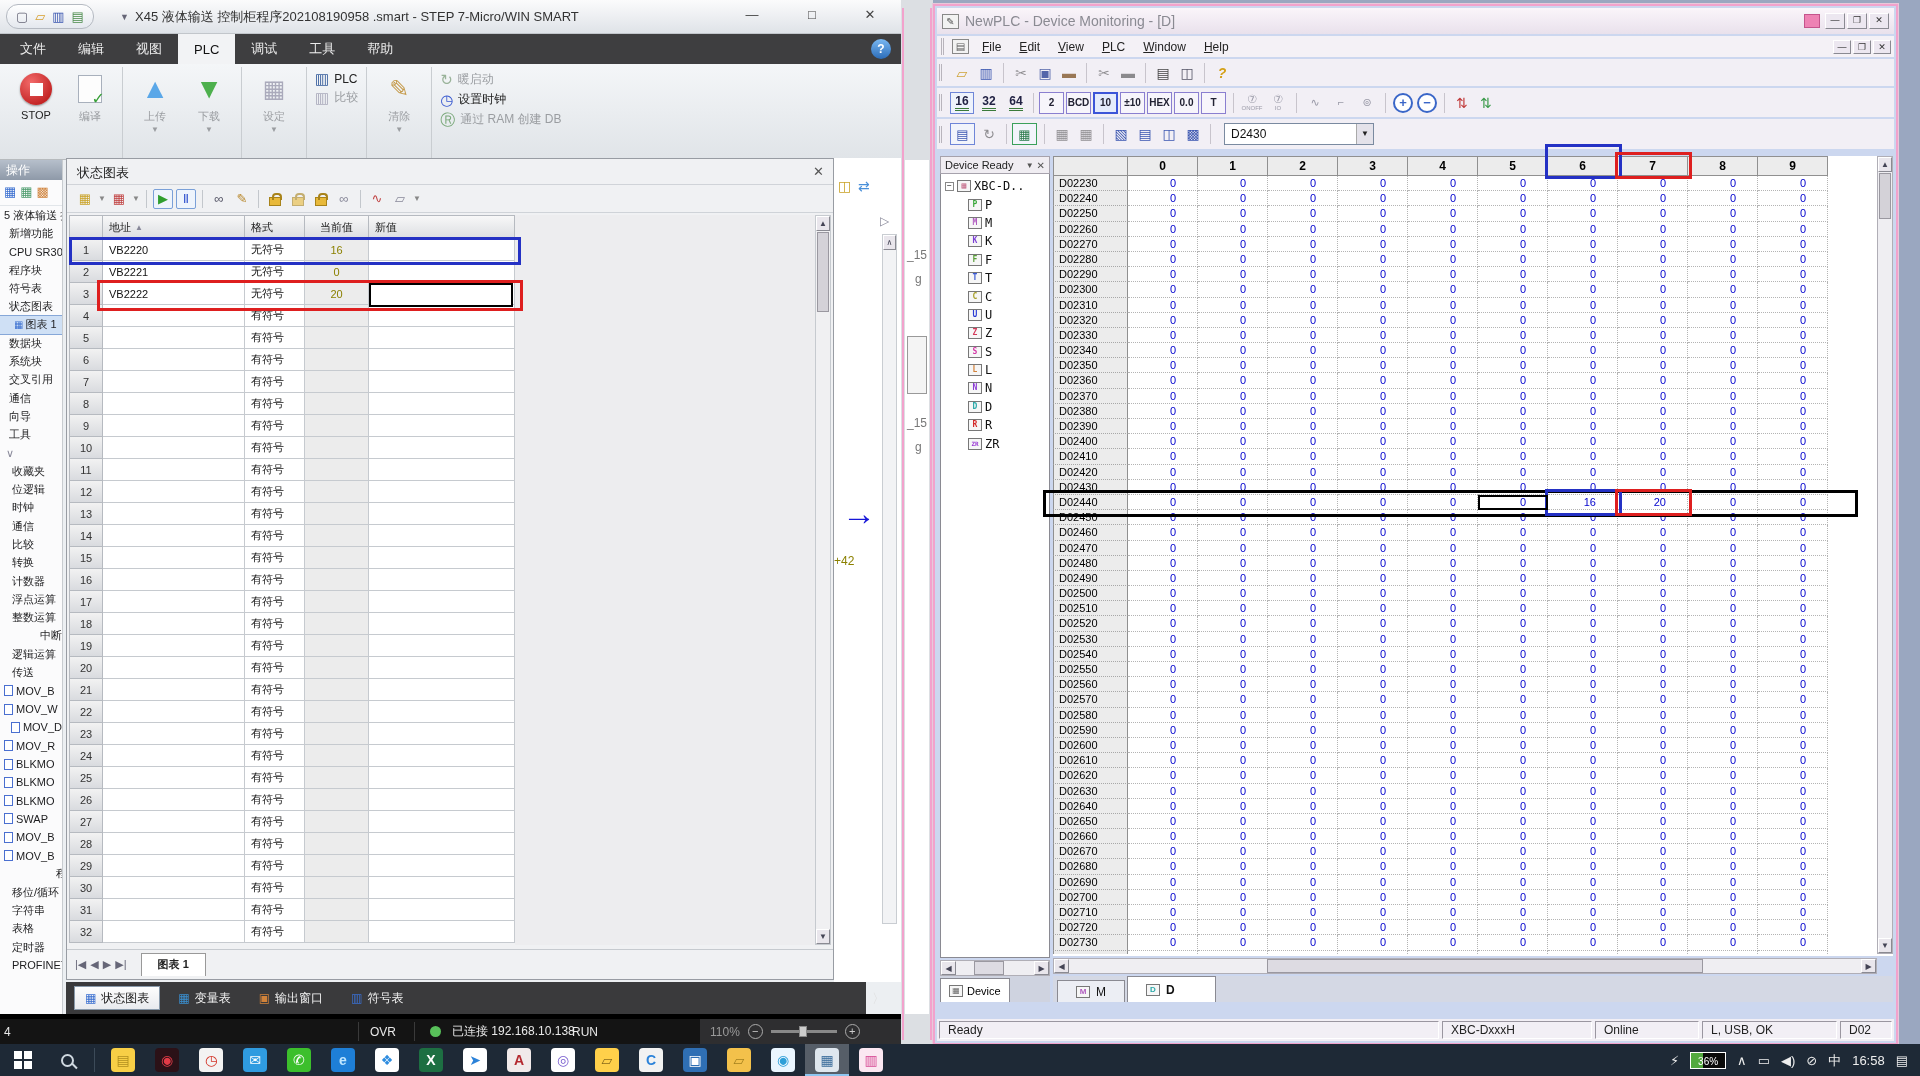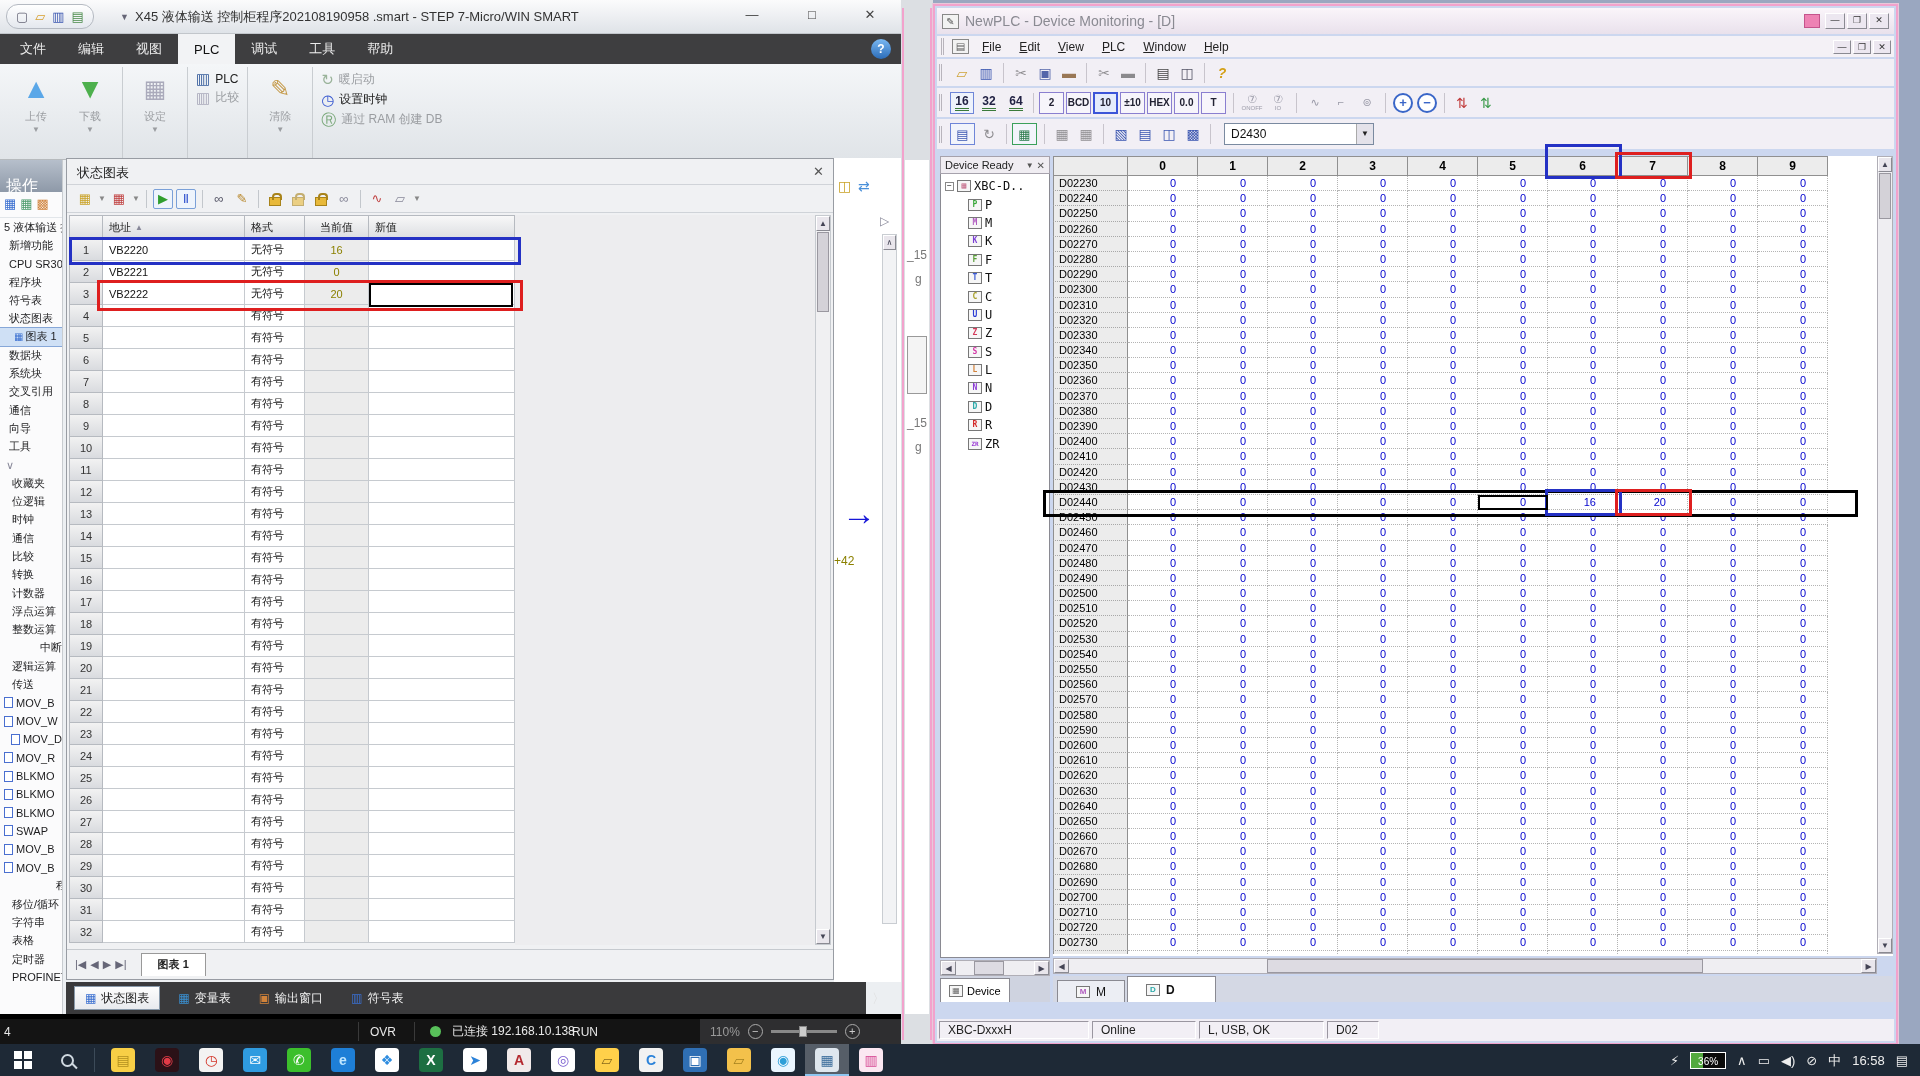--- a/index.html
+++ b/index.html
@@ -27,21 +27,21 @@
 .stop-ico{width:32px;height:32px;border-radius:50%;background:radial-gradient(circle at 35% 30%,#f26a6a,#b30c0c);display:flex;align-items:center;justify-content:center;box-shadow:0 1px 2px rgba(0,0,0,.4)}
 .stop-ico i{width:13px;height:13px;background:#fff;display:block}
 .doc-ico{width:24px;height:28px;background:#fdfdfd;border:1px solid #a8b0bc;position:relative}
 .doc-ico::after{content:"✓";position:absolute;right:-4px;bottom:-5px;color:#35a035;font-size:16px;font-weight:bold}
 .rb-col{display:flex;flex-direction:column;gap:3px;padding:4px 8px;border-right:1px solid #c9cdd1}
 .rb-row{display:flex;align-items:center;gap:5px;font-size:12px;color:#9a9da1}
 .rb-row.on{color:#222}
 .rb-mini{font-size:15px;line-height:1}
 
 #lw-side{position:absolute;left:0;top:160px;width:63px;height:854px;background:#fbfbfc;border-right:1px solid #c8ccd0;overflow:hidden}
-#ops-hdr{height:20px;background:linear-gradient(#b6bfcb,#8e99a8);color:#fff;font-size:16px;padding:16px 6px}
+#ops-hdr{height:20px;background:linear-gradient(#b6bfcb,#8e99a8);color:#fff;font-size:12px;padding:2px 6px}
 #ops-icons{height:26px;display:flex;gap:4px;padding:4px;border-bottom:1px solid #e2e6ea}
 .ops-ico{font-size:13px;line-height:16px}
 .tree-row{height:18.3px;display:flex;align-items:center;white-space:nowrap;overflow:hidden;font-size:11px;color:#1d1d1f}
 .tree-row.sel{background:#cfe0f5;outline:1px solid #86a7d8}
 .chip-ico{width:9px;height:11px;border:1px solid #4a6fd0;background:#fff;margin-right:3px;flex:none}
 .mini-tbl{color:#3a6fd0;margin-right:2px;font-size:10px}
 
 #sp{position:absolute;left:66px;top:158px;width:768px;height:822px;background:#f0f1f3;border:1px solid #989ca3}
 #sp-title{height:26px;font-size:13px;color:#222;padding:5px 10px;border-bottom:1px solid #d0d3d8}
 #sp-close{position:absolute;right:9px;top:5px;font-size:13px;color:#555}
@@ -187,20 +187,36 @@
       <div class="lw-menu-item">文件</div>
       <div class="lw-menu-item">编辑</div>
       <div class="lw-menu-item">视图</div>
       <div class="lw-menu-item active">PLC</div>
       <div class="lw-menu-item">调试</div>
       <div class="lw-menu-item">工具</div>
       <div class="lw-menu-item">帮助</div>
     </div>
   <span id="lw-help">?</span>
   <div id="lw-ribbon">
+    <div class="rb-group">
+      <div class="rb-tool">
+        <span class="rb-ico">
+            <span class="stop-ico">
+              <i></i>
+            </span>
+          </span>
+        <span class="rb-lbl on">STOP</span>
+      </div>
+      <div class="rb-tool">
+        <span class="rb-ico">
+            <span class="doc-ico"></span>
+          </span>
+        <span class="rb-lbl">编译</span>
+      </div>
+    </div>
     <div class="rb-group">
       <div class="rb-tool">
         <span class="rb-ico" style="color:#5aa7e8">▲</span>
         <span class="rb-lbl">上传</span>
           <span class="rb-caret">▼</span>
       </div>
       <div class="rb-tool">
         <span class="rb-ico" style="color:#4db04d">▼</span>
         <span class="rb-lbl">下载</span>
           <span class="rb-caret">▼</span>
@@ -1651,23 +1667,24 @@
       <div class="sheet-tab">
         <span class="chip" style="color: rgb(176, 92, 192);">M</span>
         <span>M</span>
       </div>
       <div class="sheet-tab active">
         <span class="chip" style="color: rgb(42, 168, 168);">D</span>
         <span>D</span>
       </div>
     </div>
   <div id="rw-status">
+    <span class="st-sec" style="flex:1">Ready</span>
     <span class="st-sec" style="width:150px">XBC-DxxxH</span>
     <span class="st-sec" style="width:104px">Online</span>
-    <span class="st-sec" style="width:125px">L, USB, OK</span>
+    <span class="st-sec" style="width:135px">L, USB, OK</span>
     <span class="st-sec" style="width:52px">D02</span>
   </div>
 </div>
 
 <div id="taskbar">
   <div id="tb-start">
       <span class="winlogo">
         <i></i>
         <i></i>
         <i></i>

